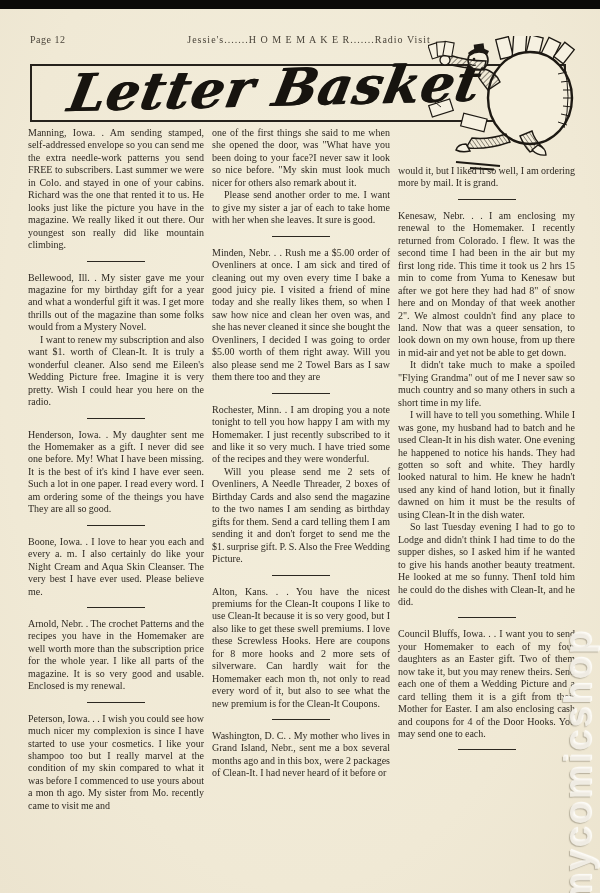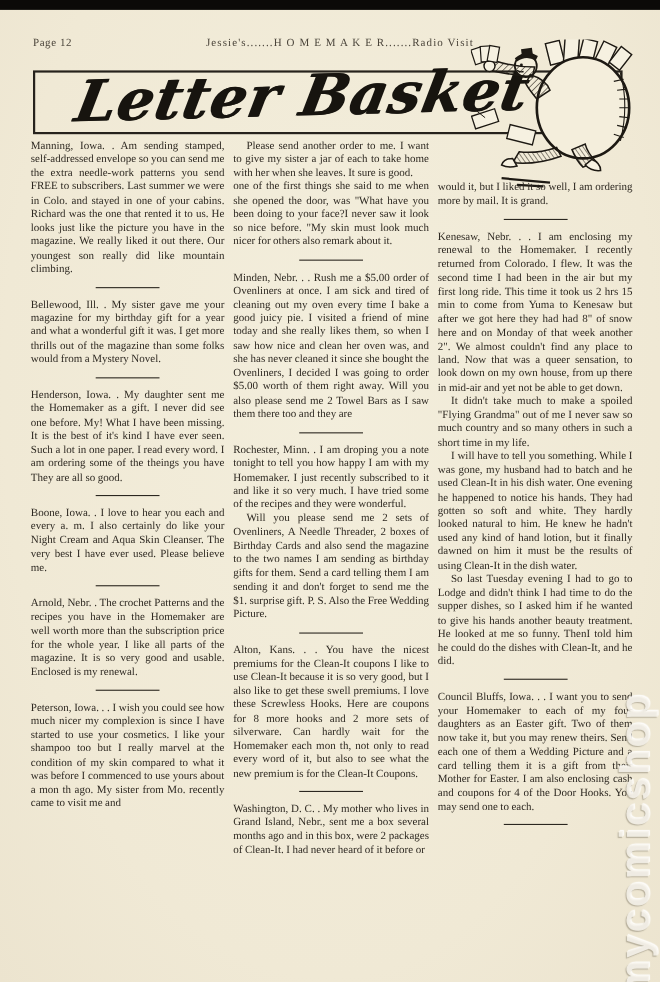--- a/index.html
+++ b/index.html
@@ -162,42 +162,43 @@
   </svg>
 
   <div class="columns">
     <div class="col col-1">
         <div class="letter">
           <p class="para">Manning, Iowa. . Am sending stamped, self-addressed envelope so you can send me the extra needle-work patterns you send FREE to subscribers. Last summer we were in Colo. and stayed in one of your cabins. Richard was the one that rented it to us. He looks just like the picture you have in the magazine. We really liked it out there. Our youngest son really did like mountain climbing.</p>
         </div>
         <div class="divider"></div>
         <div class="letter">
           <p class="para">Bellewood, Ill. . My sister gave me your magazine for my birthday gift for a year and what a wonderful gift it was. I get more thrills out of the magazine than some folks would from a Mystery Novel.</p>
+          <p class="para indent">I want to renew my subscription and also want $1. worth of Clean-It. It is truly a wonderful cleaner. Also send me Eileen's Wedding Picture free. Imagine it is very pretty. Wish I could hear you here on the radio.</p>
         </div>
         <div class="divider"></div>
         <div class="letter">
           <p class="para">Henderson, Iowa. . My daughter sent me the Homemaker as a gift. I never did see one before. My! What I have been missing. It is the best of it's kind I have ever seen. Such a lot in one paper. I read every word. I am ordering some of the theings you have They are all so good.</p>
         </div>
         <div class="divider"></div>
         <div class="letter">
           <p class="para">Boone, Iowa. . I love to hear you each and every a. m. I also certainly do like your Night Cream and Aqua Skin Cleanser. The very best I have ever used. Please believe me.</p>
         </div>
         <div class="divider"></div>
         <div class="letter">
           <p class="para">Arnold, Nebr. . The crochet Patterns and the recipes you have in the Homemaker are well worth more than the subscription price for the whole year. I like all parts of the magazine. It is so very good and usable. Enclosed is my renewal.</p>
         </div>
         <div class="divider"></div>
         <div class="letter">
           <p class="para">Peterson, Iowa. . . I wish you could see how much nicer my complexion is since I have started to use your cosmetics. I like your shampoo too but I really marvel at the condition of my skin compared to what it was before I commenced to use yours about a mon th ago. My sister from Mo. recently came to visit me and</p>
         </div>
       </div>
     <div class="col col-2">
         <div class="letter">
+          <p class="para">one of the first things she said to me when she opened the door, was "What have you been doing to your face?I never saw it look so nice before. "My skin must look much nicer for others also remark about it.</p>
           <p class="para indent">Please send another order to me. I want to give my sister a jar of each to take home with her when she leaves. It sure is good.</p>
-          <p class="para">one of the first things she said to me when she opened the door, was "What have you been doing to your face?I never saw it look so nice before. "My skin must look much nicer for others also remark about it.</p>
         </div>
         <div class="divider"></div>
         <div class="letter">
           <p class="para">Minden, Nebr. . . Rush me a $5.00 order of Ovenliners at once. I am sick and tired of cleaning out my oven every time I bake a good juicy pie. I visited a friend of mine today and she really likes them, so when I saw how nice and clean her oven was, and she has never cleaned it since she bought the Ovenliners, I decided I was going to order $5.00 worth of them right away. Will you also please send me 2 Towel Bars as I saw them there too and they are</p>
         </div>
         <div class="divider"></div>
         <div class="letter">
           <p class="para">Rochester, Minn. . I am droping you a note tonight to tell you how happy I am with my Homemaker. I just recently subscribed to it and like it so very much. I have tried some of the recipes and they were wonderful.</p>
           <p class="para indent">Will you please send me 2 sets of Ovenliners, A Needle Threader, 2 boxes of Birthday Cards and also send the magazine to the two names I am sending as birthday gifts for them. Send a card telling them I am sending it and don't forget to send me the $1. surprise gift. P. S. Also the Free Wedding Picture.</p>
         </div>

